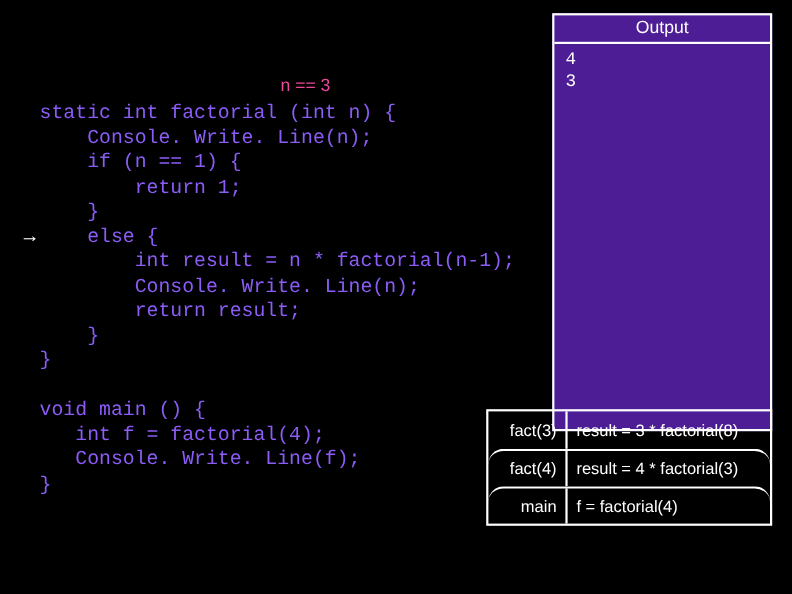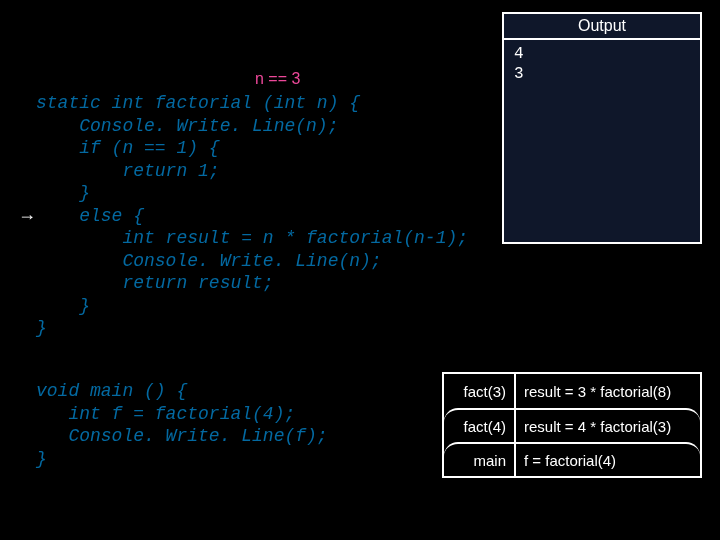--- a/index.html
+++ b/index.html
@@ -28,34 +28,33 @@
     position: absolute;
     left: 18px;
     top: 204px;
     color: #fff;
     font-size: 18px;
   }
   .code-block {
     position: absolute;
     font-family: "Courier New", monospace;
     font-size: 18px;
-    color: #0369a1;
+    color: #8b5cf6;
     white-space: pre;
     line-height: 1.25;
-    font-style: italic;
   }
   .code1 { left: 36px; top: 92px; }
-  .code2 { left: 36px; top: 380px; }
+  .code2 { left: 36px; top: 362px; }
   .output-panel {
     position: absolute;
     right: 18px;
     top: 12px;
     width: 200px;
-    height: 232px;
-    background: #0f172a;
+    height: 380px;
+    background: #4c1d95;
     border: 2px solid #fff;
   }
   .output-title {
     height: 26px;
     border-bottom: 2px solid #fff;
     color: #fff;
     text-align: center;
     font-size: 16px;
     line-height: 24px;
     font-weight: normal;

